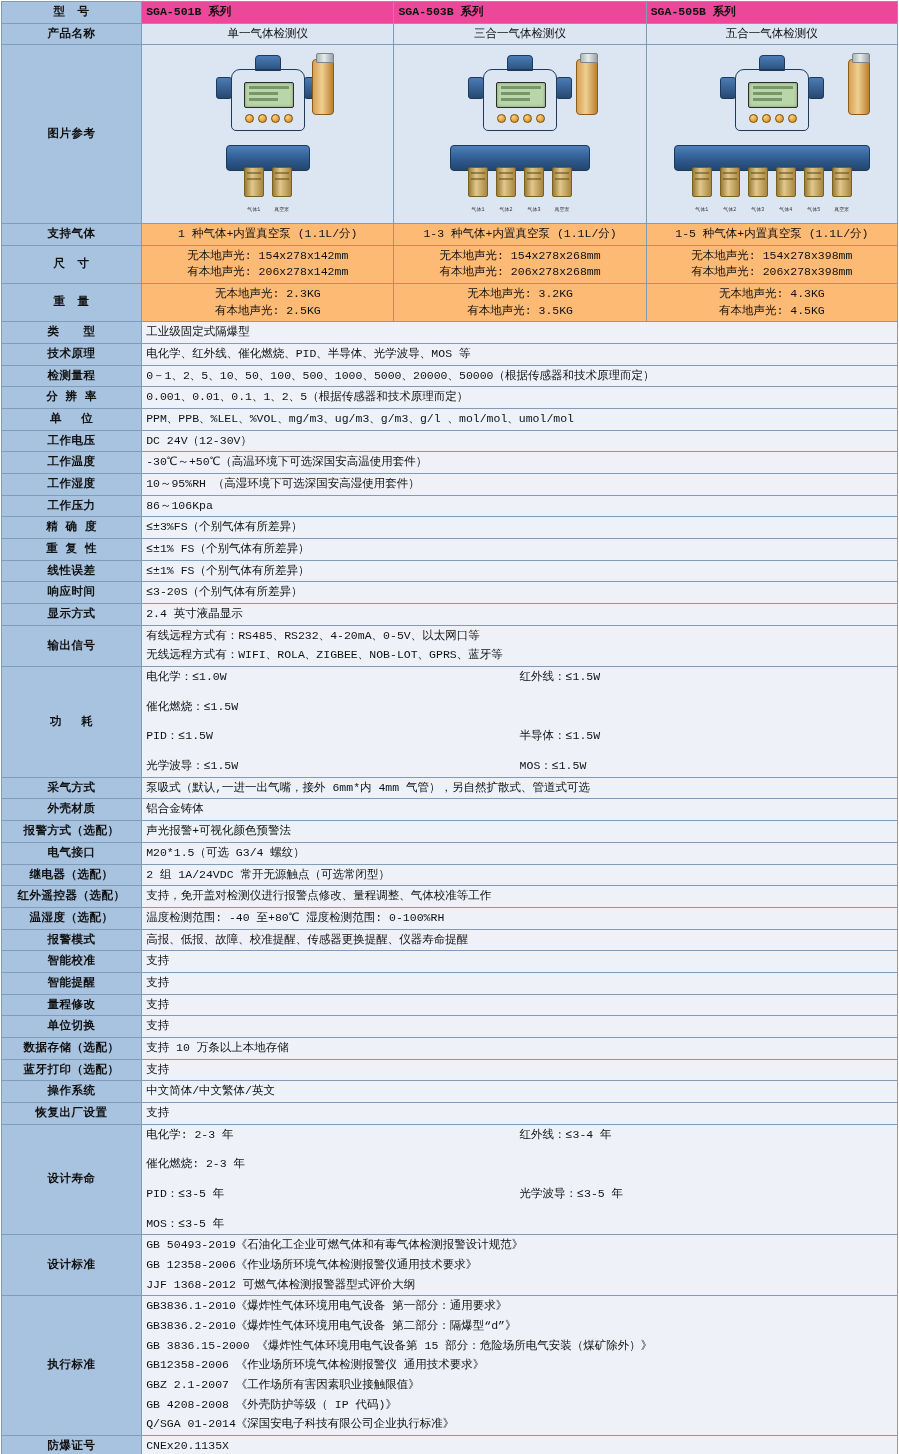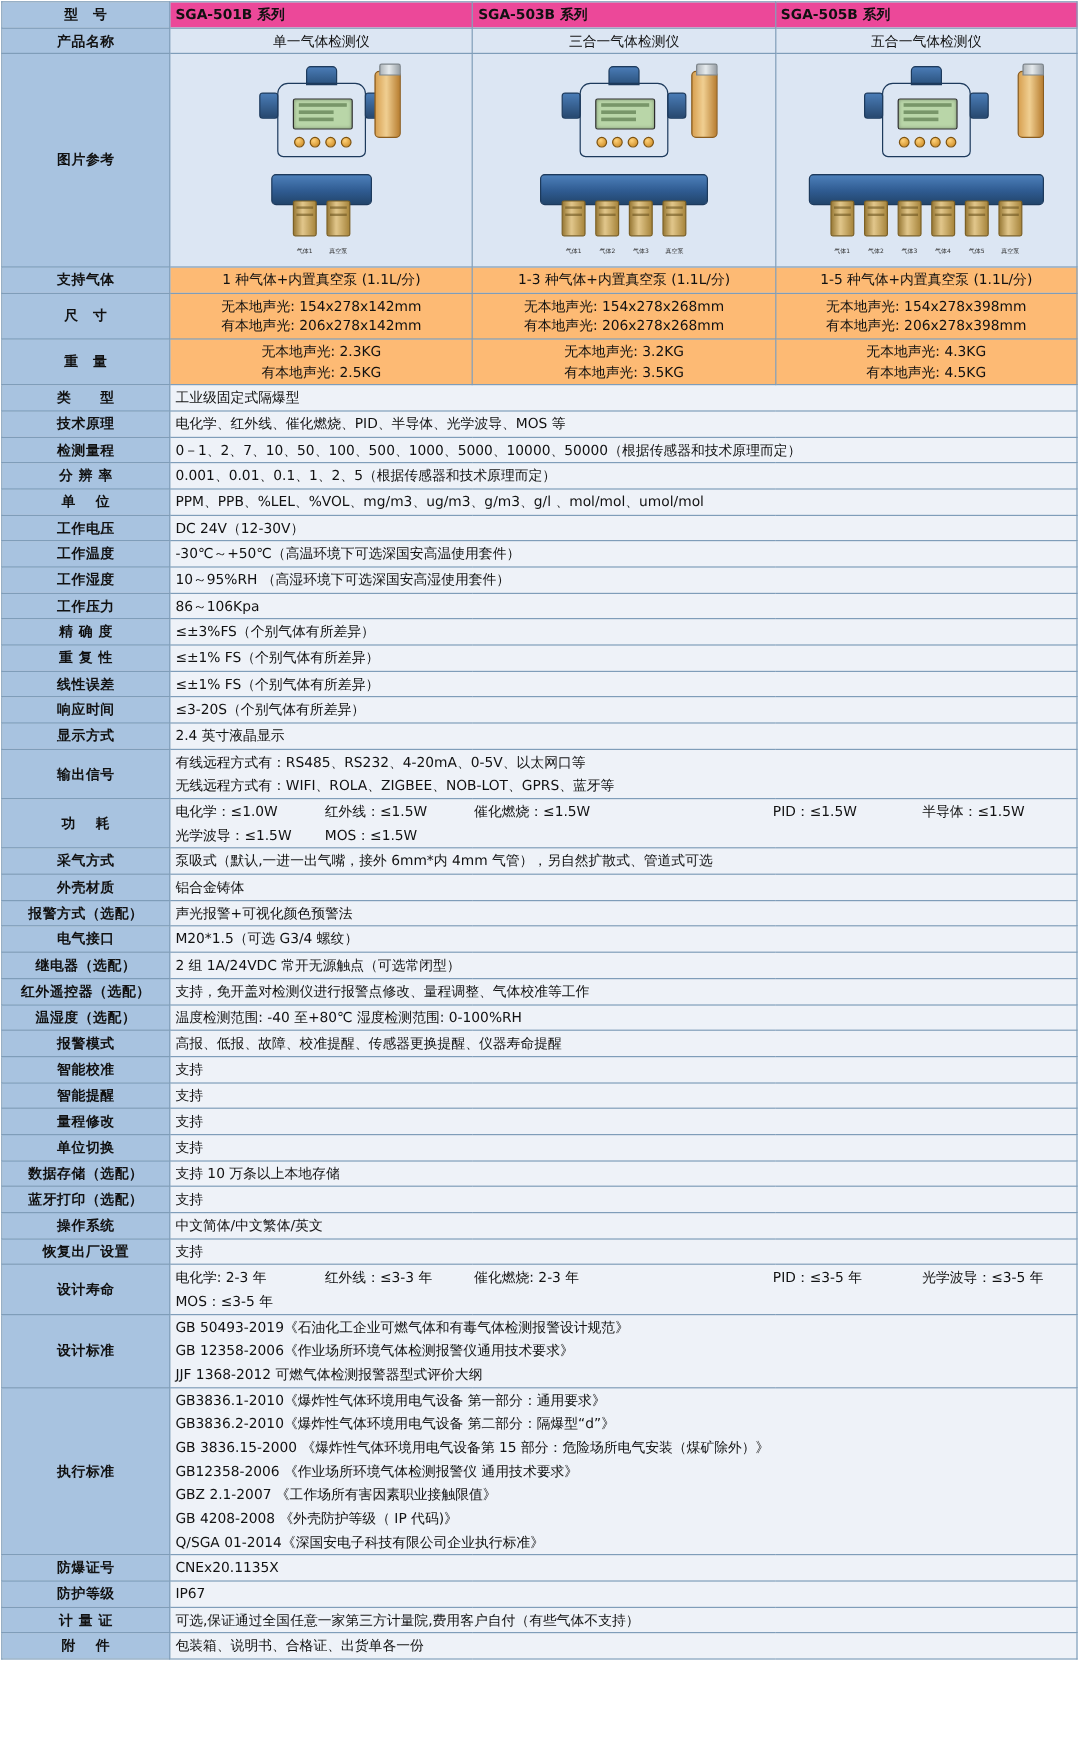--- a/index.html
+++ b/index.html
@@ -7,20 +7,21 @@
     margin: 0; padding: 0;
     background: #ffffff;
     font-family: "DejaVu Sans", "Liberation Sans", sans-serif;
   }
   #sheet {
     width: 899px;
     height: 1454px;
     position: relative;
     background: #ffffff;
     overflow: hidden;
+    font-family: Liberation Mono, monospace;
   }
   table.spec {
     width: 897px;
     margin: 1px;
     border-collapse: collapse;
     table-layout: fixed;
   }
   table.spec td {
     border: 1px solid #7f9db9;
     font-size: 11.5px;
@@ -62,22 +63,22 @@
     background: #dce6f3;
     padding: 0;
     height: 172px;
     text-align: center;
     vertical-align: middle;
   }
   .twoline span { display: block; }
   
   .grid4 {
     display: grid;
-    grid-template-columns: 1fr 1fr 1fr 1fr 1fr 1fr;
-    row-gap: 3px;
+    grid-template-columns: 1fr 1fr;
+    row-gap: 13px;
   }
   .grid4 > div { white-space: nowrap; }
   .stack > div { white-space: nowrap; }
   .stack > div + div { margin-top: 3px; }
 
   
   .device {
     position: relative;
     display: inline-block;
     height: 168px;
@@ -389,21 +390,21 @@
     <tr>
       <td class="lbl">类　　型</td>
       <td class="val" colspan="3">工业级固定式隔爆型</td>
     </tr>
     <tr>
       <td class="lbl">技术原理</td>
       <td class="val" colspan="3">电化学、红外线、催化燃烧、PID、半导体、光学波导、MOS 等</td>
     </tr>
     <tr>
       <td class="lbl">检测量程</td>
-      <td class="val" colspan="3">0－1、2、7、10、50、100、500、1000、5000、10000、50000（根据传感器和技术原理而定）</td>
+      <td class="val" colspan="3">0－1、2、5、10、50、100、500、1000、5000、20000、50000（根据传感器和技术原理而定）</td>
     </tr>
     <tr>
       <td class="lbl">分 辨 率</td>
       <td class="val" colspan="3">0.001、0.01、0.1、1、2、5（根据传感器和技术原理而定）</td>
     </tr>
     <tr>
       <td class="lbl">单　 位</td>
       <td class="val" colspan="3">PPM、PPB、%LEL、%VOL、mg/m3、ug/m3、g/m3、g/l 、mol/mol、umol/mol</td>
     </tr>
     <tr>
@@ -532,21 +533,21 @@
     <tr>
       <td class="lbl">恢复出厂设置</td>
       <td class="val" colspan="3">支持</td>
     </tr>
 
     <tr>
       <td class="lbl">设计寿命</td>
       <td class="val" colspan="3">
         <div class="grid4">
           <div>电化学: 2-3 年</div>
-          <div>红外线：≤3-3 年</div>
+          <div>红外线：≤3-4 年</div>
           <div>催化燃烧: 2-3 年</div>
           <div></div>
           <div>PID：≤3-5 年</div>
           <div>光学波导：≤3-5 年</div>
           <div>MOS：≤3-5 年</div>
           <div></div>
         </div>
       </td>
     </tr>
 

